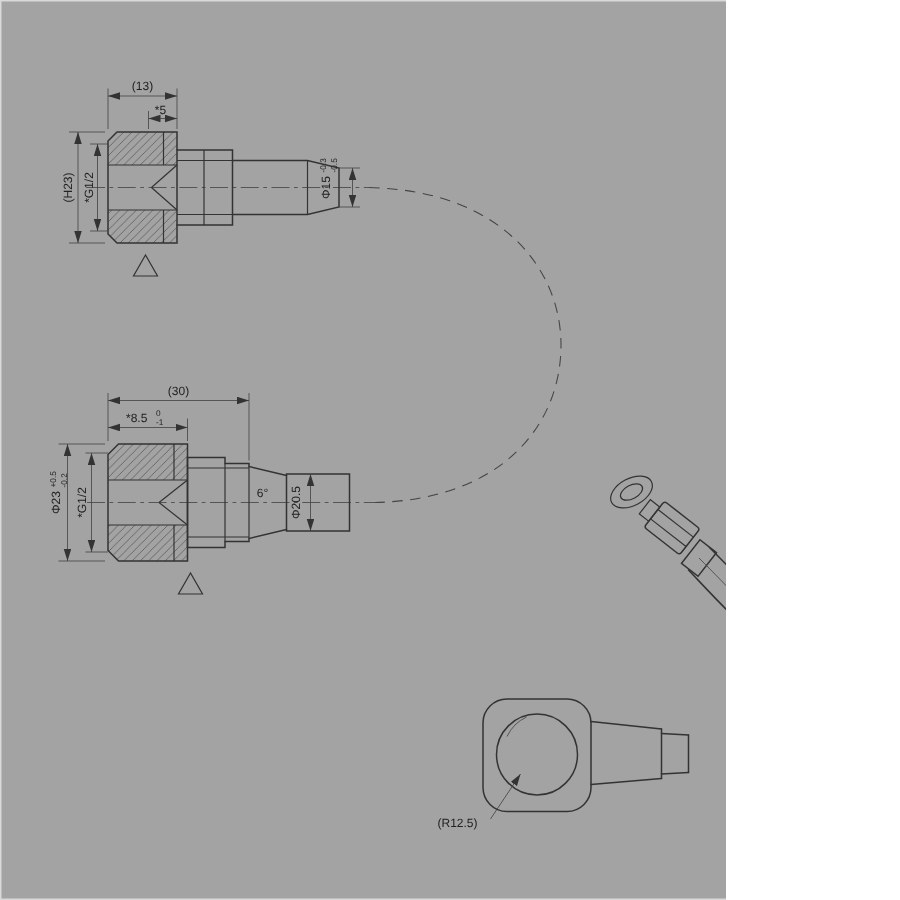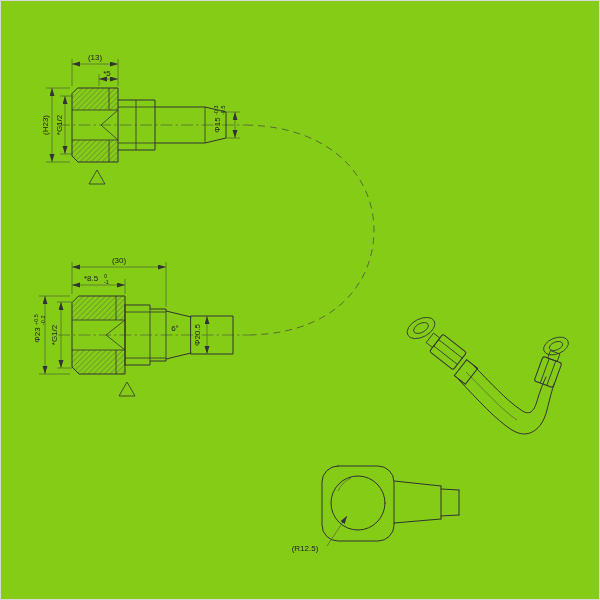--- a/index.html
+++ b/index.html
@@ -1,16 +1,16 @@
 <!DOCTYPE html>
 <html><head>
 <meta charset="utf-8">
 <style>
   html,body{margin:0;padding:0;background:#ffffff;}
-  .canvas{position:relative;width:600px;height:600px;background:#84cc16;overflow:hidden;
+  .canvas{position:relative;width:484px;height:600px;background:#a3a3a3;overflow:hidden;
           font-family:"Liberation Sans", sans-serif;text-align:right;}
   svg{display:block;}
   .ln{stroke:#333;stroke-width:1;fill:none;stroke-linecap:round;}
   .md{stroke:#333;stroke-width:.8;fill:none;}
   .tn{stroke:#444;stroke-width:.55;fill:none;}
   .cl{stroke:#444;stroke-width:.55;fill:none;stroke-dasharray:12 3 2.5 3;}
   .hz{stroke:#444;stroke-width:.7;fill:none;stroke-dasharray:7 5;}
   .hatchfill{fill:url(#hatch);stroke:none;}
   text.dim{font:8px "Liberation Sans", sans-serif;fill:#222;}
   text.tol{font:5.5px "Liberation Sans", sans-serif;fill:#222;}

